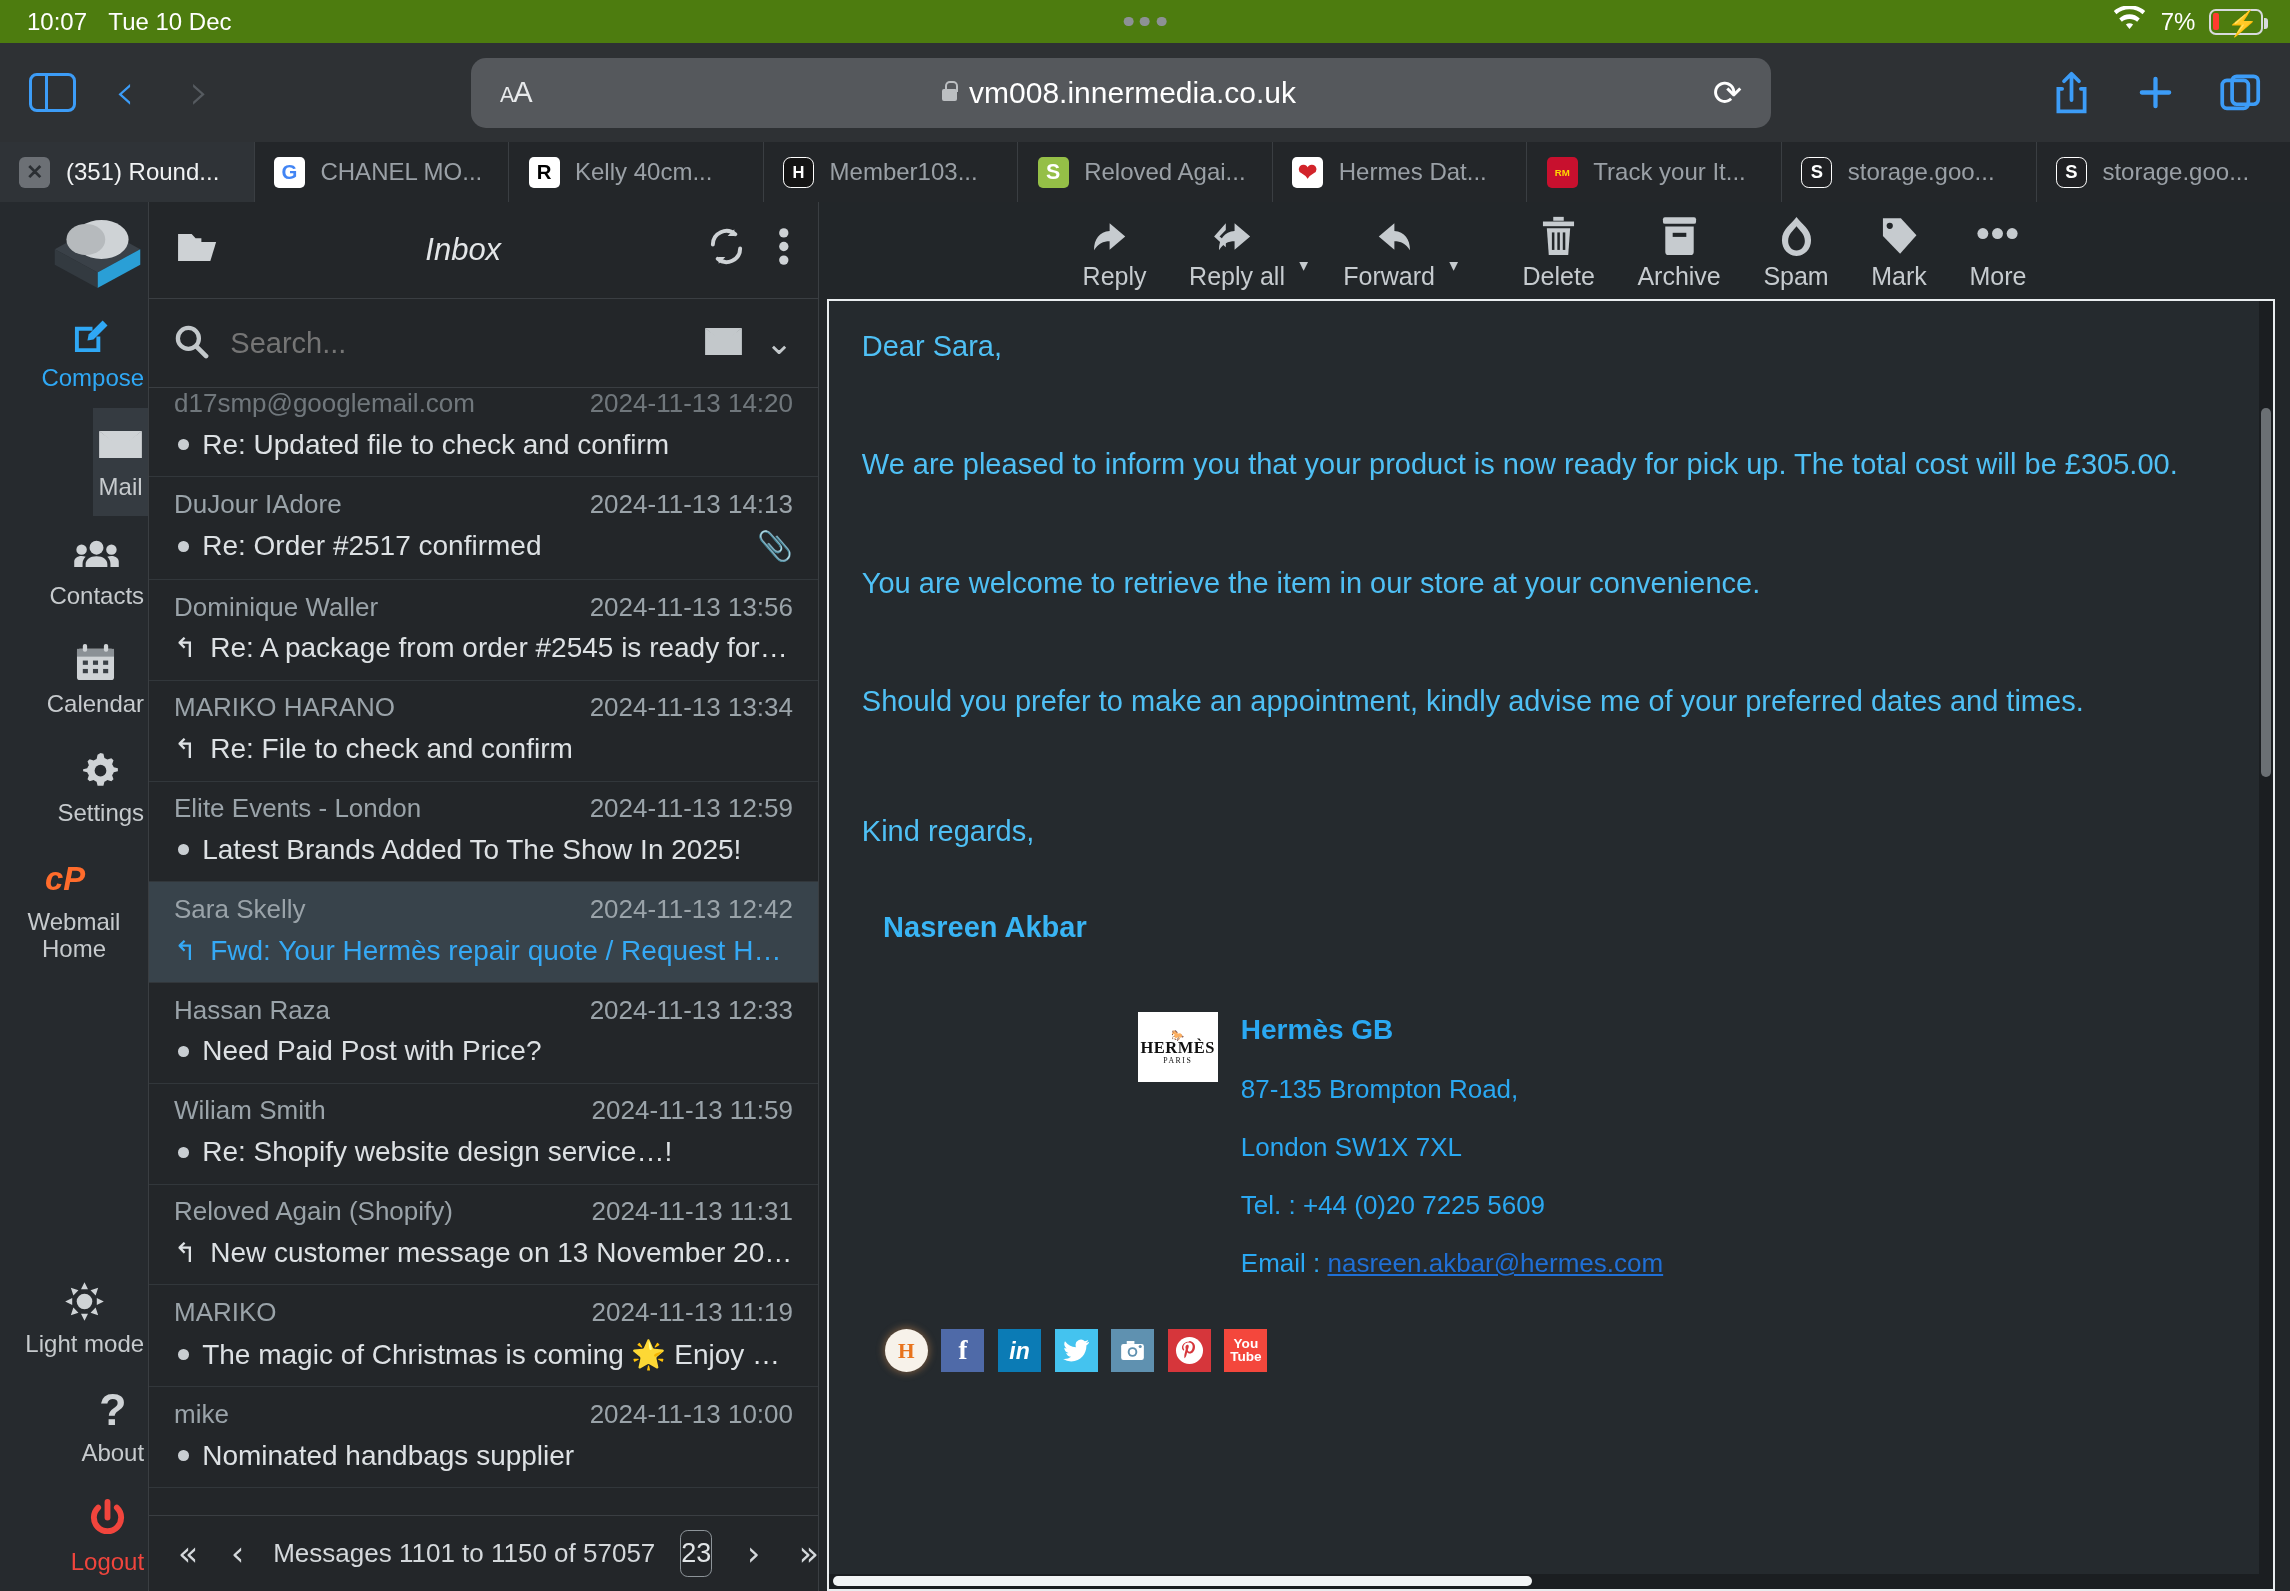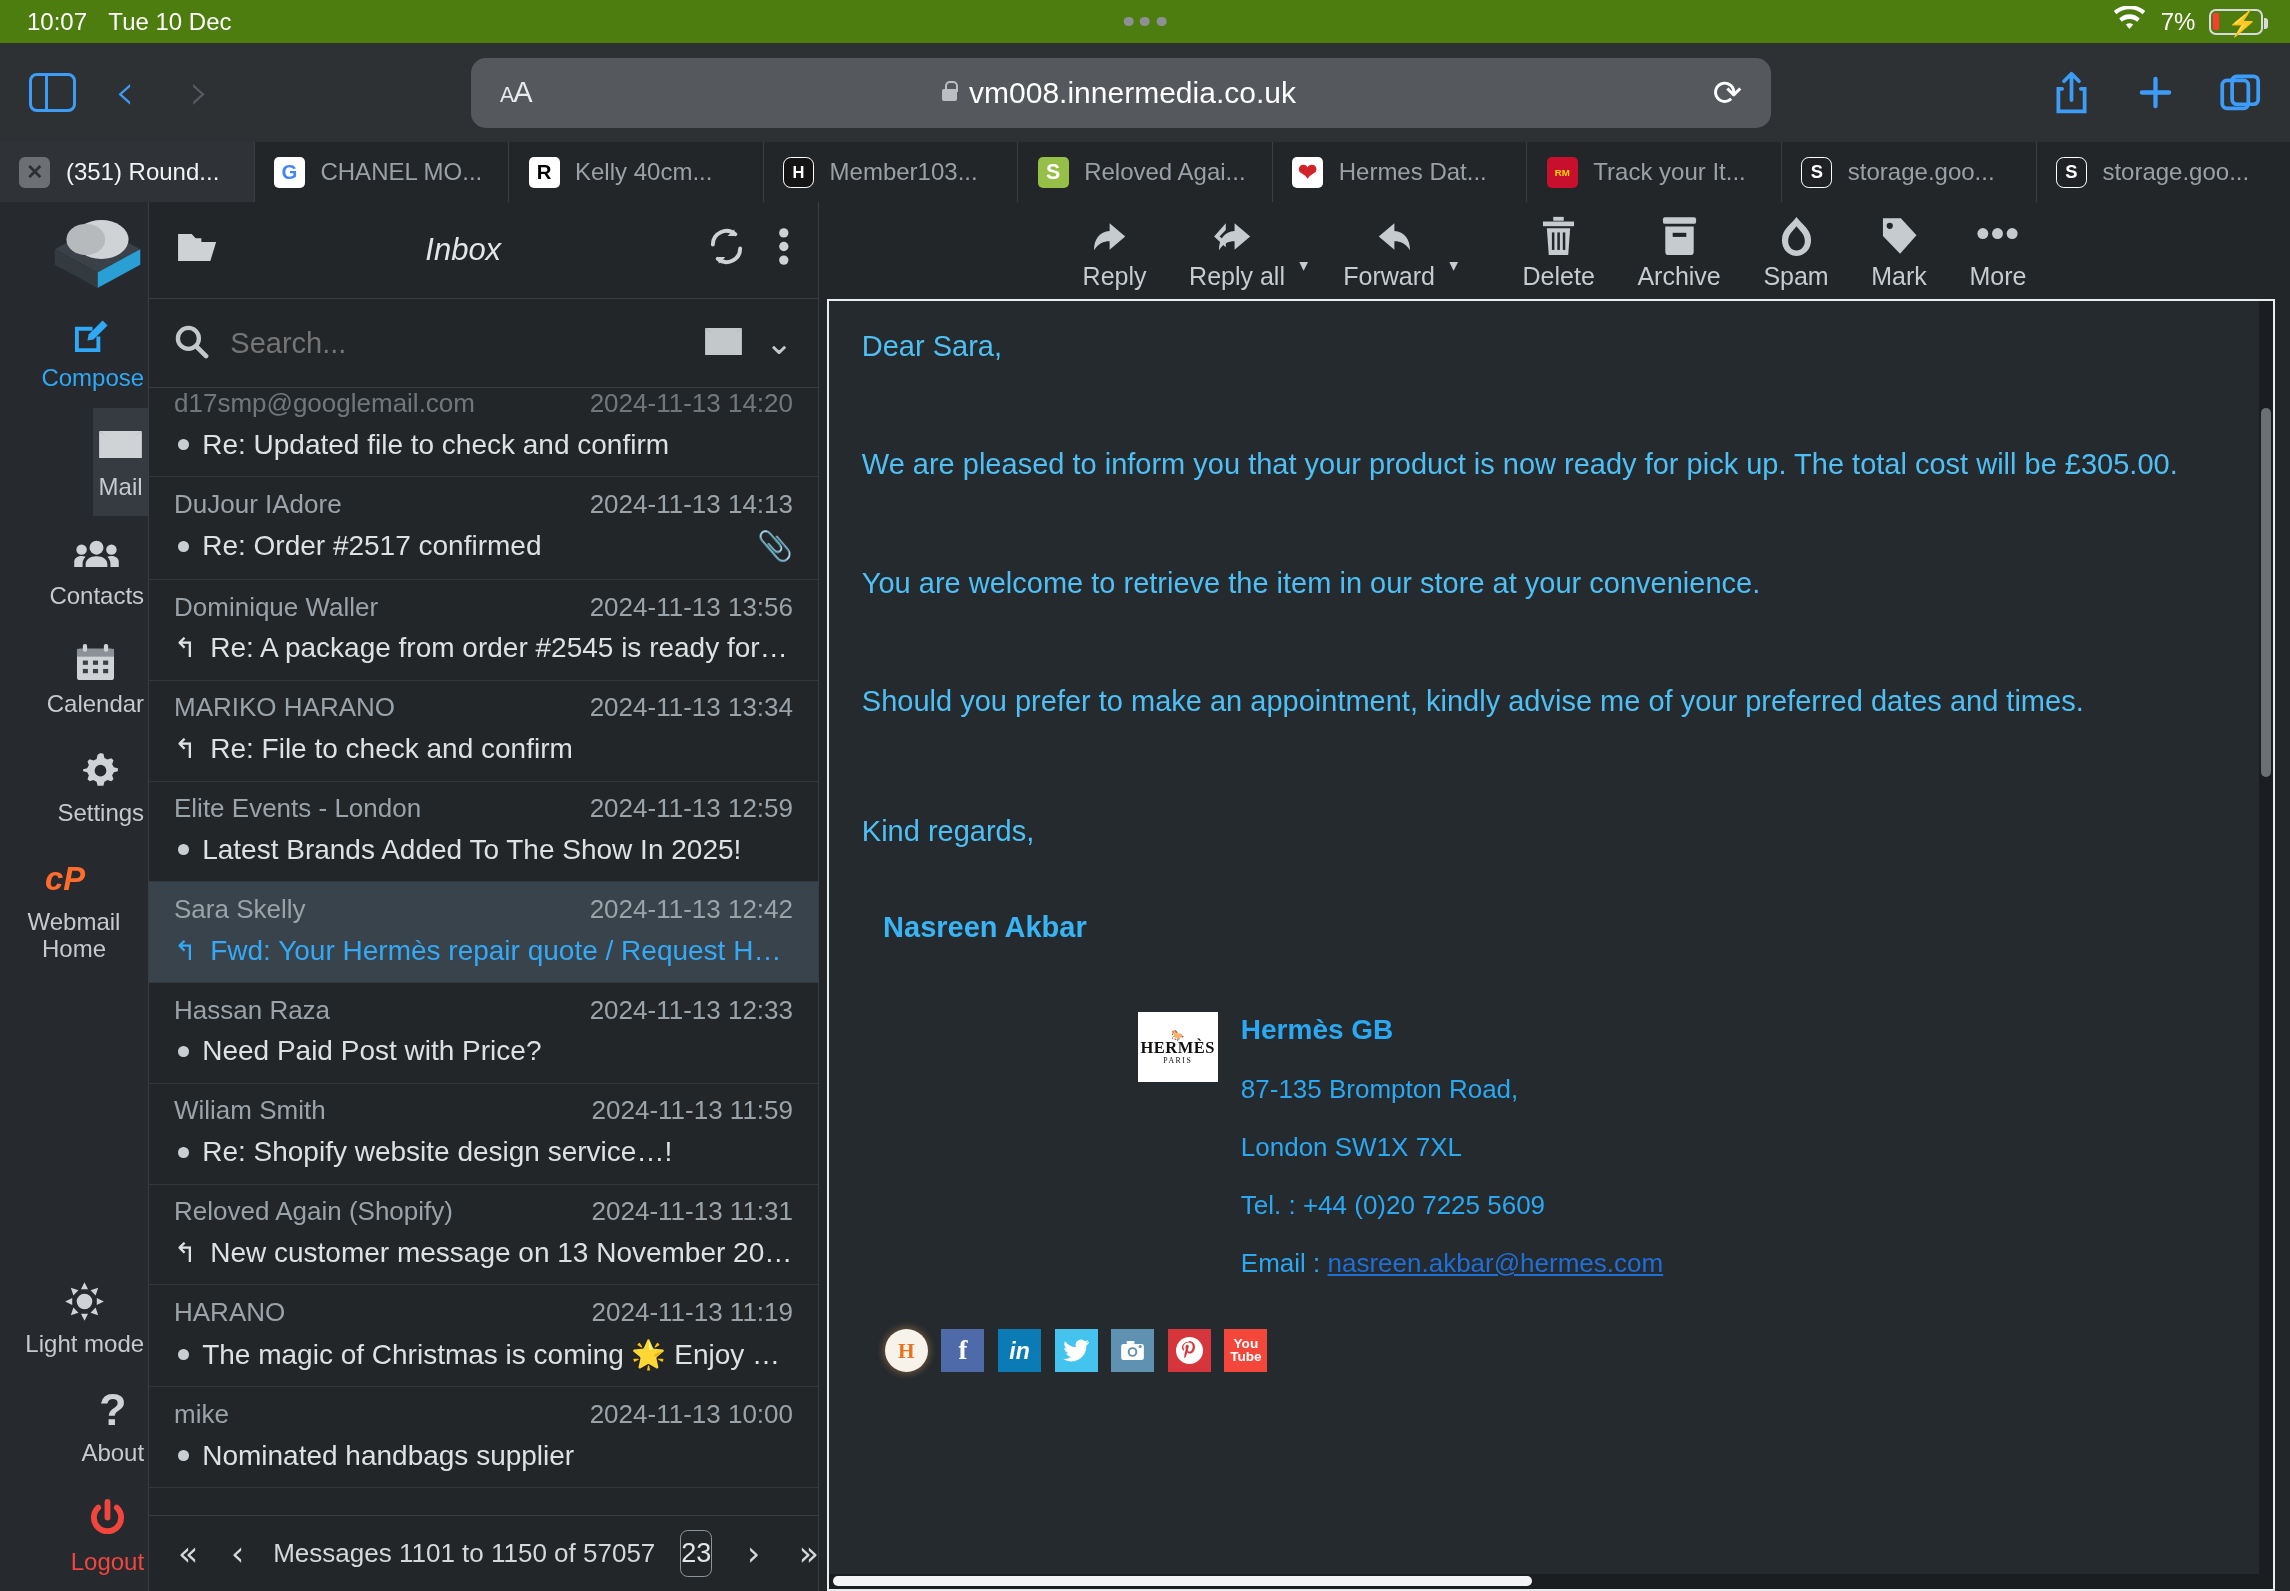--- a/index.html
+++ b/index.html
@@ -507,21 +507,21 @@
             <span>2024-11-13 11:31</span>
           </div>
           <div class="msg-bot">
             <span class="replyarrow">↰</span>
             <span class="msg-subject">New customer message on 13 November 20…</span>
           </div>
         </div>
 
         <div class="msg">
           <div class="msg-top">
-            <span>HARANO</span>
+            <span>MARIKO</span>
             <span>2024-11-13 11:19</span>
           </div>
           <div class="msg-bot">
             <span class="dot"></span>
             <span class="msg-subject">The magic of Christmas is coming 🌟 Enjoy …</span>
           </div>
         </div>
 
         <div class="msg">
           <div class="msg-top">

